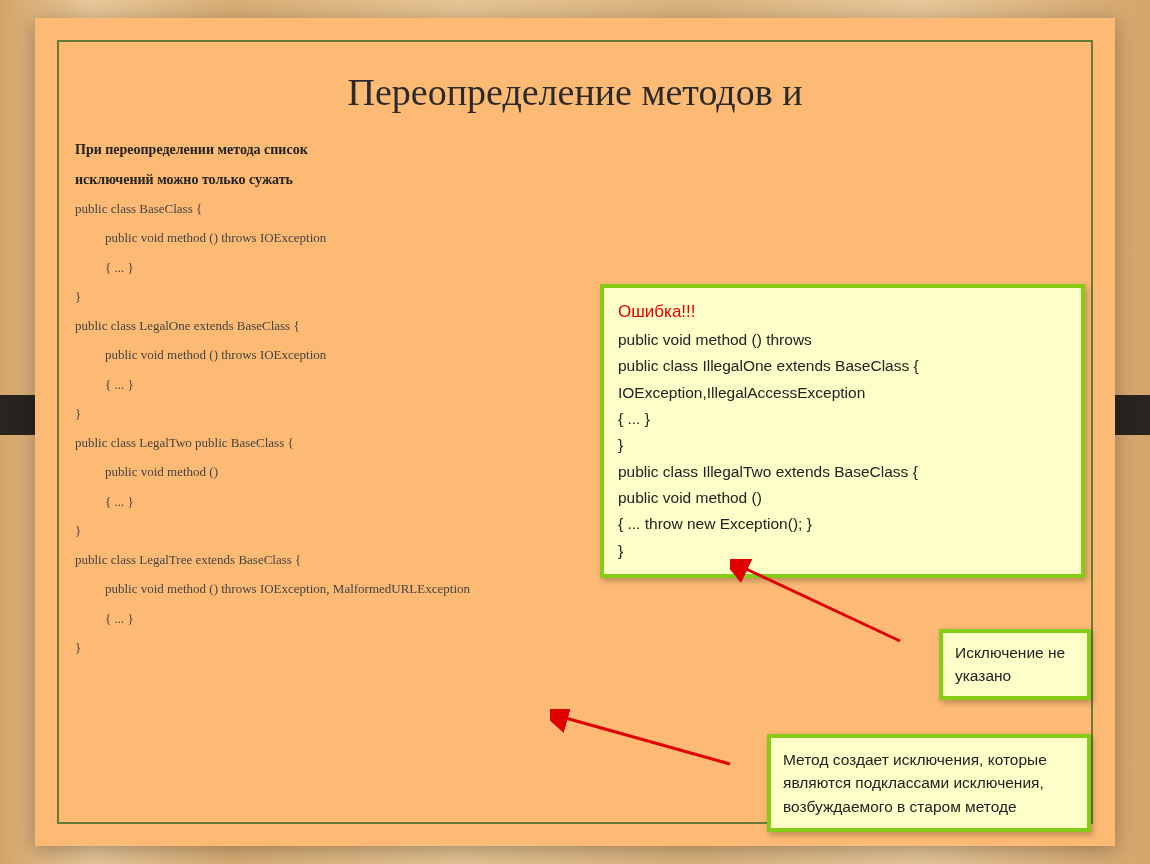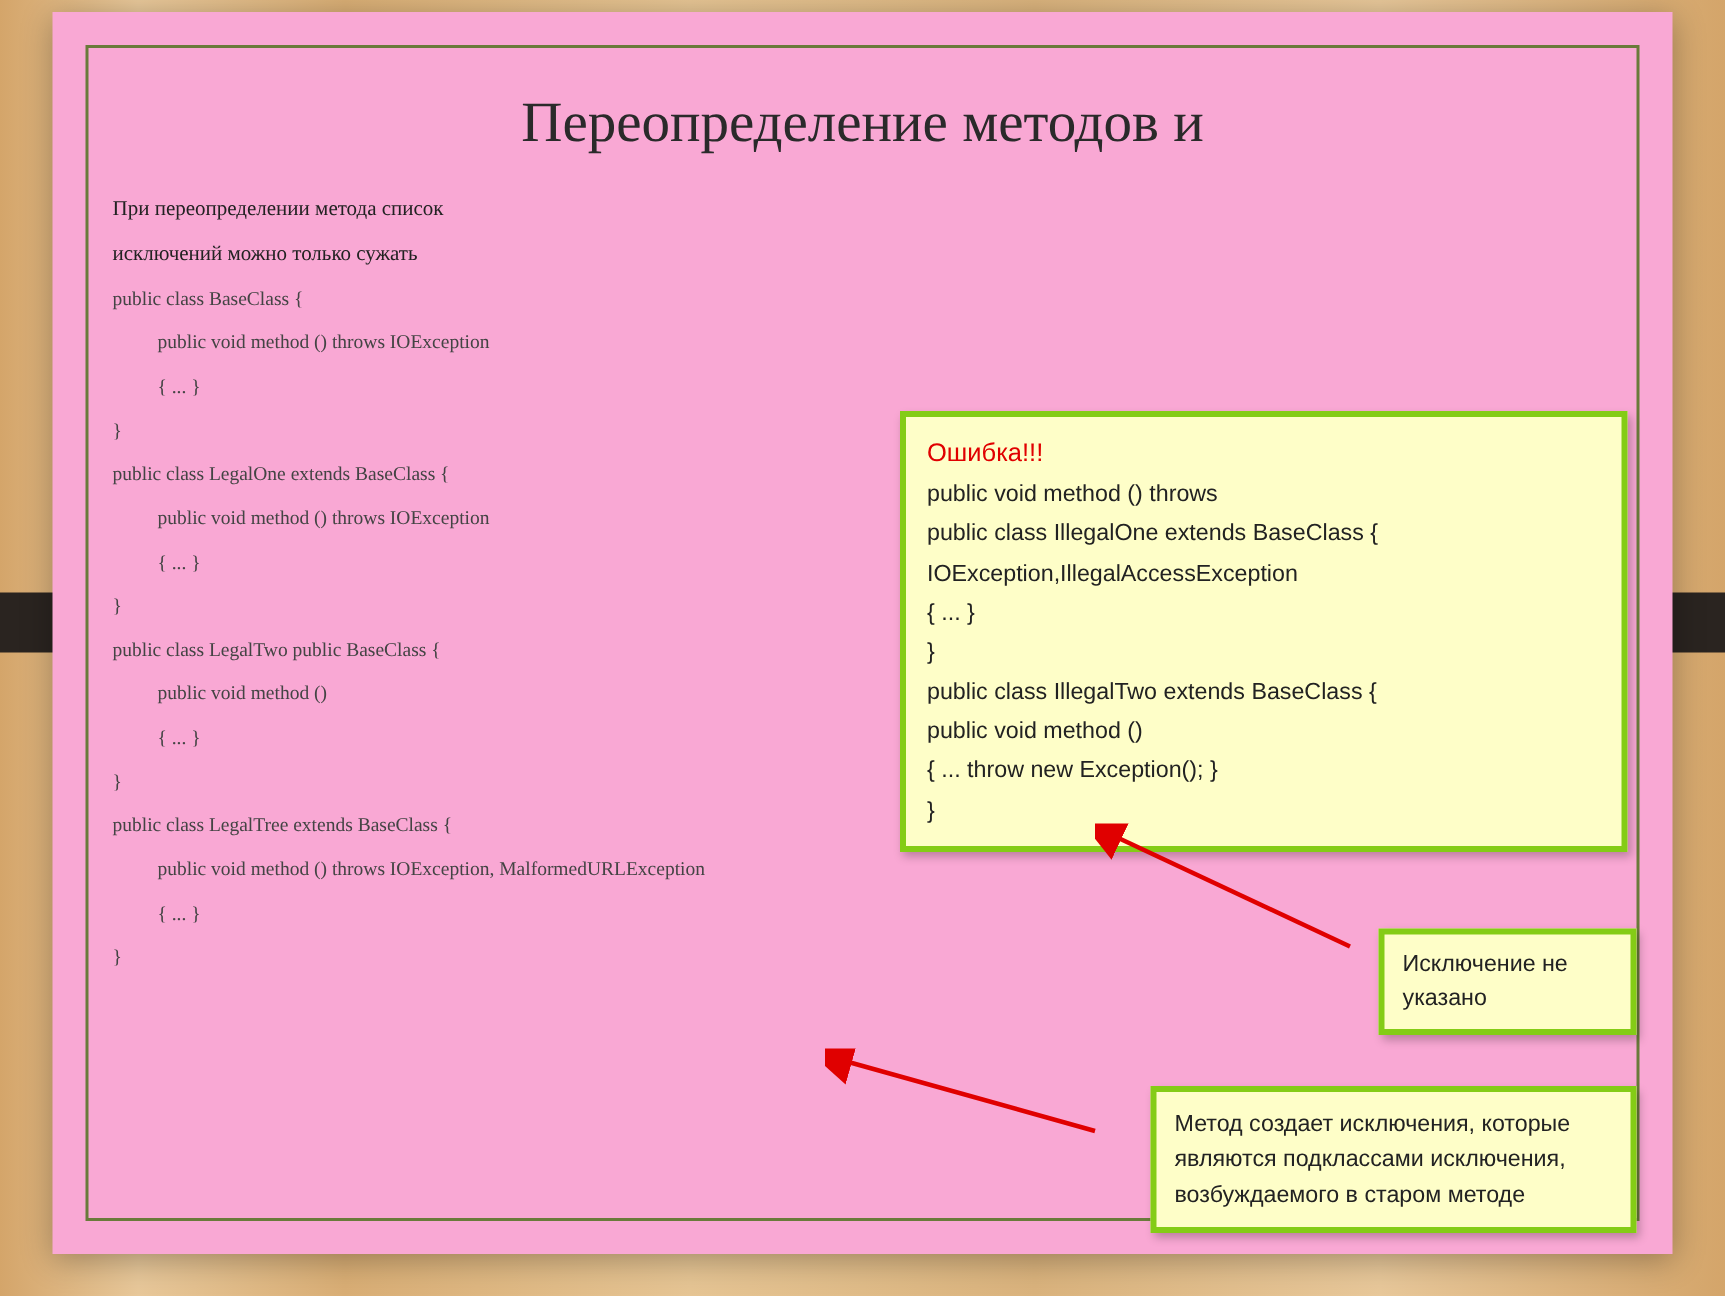--- a/index.html
+++ b/index.html
@@ -15,25 +15,25 @@
     position: absolute;
     left: 0;
     right: 0;
     height: 40px;
     background: #2a2420;
     z-index: 0;
   }
   .stripe1 { top: 395px; }
   .slide {
     position: absolute;
-    top: 8px;
+    top: 18px;
     left: 35px;
     width: 1080px;
     height: 828px;
-    background: #f9a8d4;
+    background: #fdba74;
     box-shadow: 0 4px 20px rgba(0,0,0,0.3);
     z-index: 1;
   }
   .inner-border {
     position: absolute;
     top: 22px;
     left: 22px;
     right: 22px;
     bottom: 22px;
     border: 2px solid #6a7a3a;
@@ -52,21 +52,21 @@
     padding: 0 40px;
     margin-top: 18px;
     align-items: flex-start;
   }
   .left-col {
     flex: 0 0 510px;
     font-family: Georgia, serif;
     color: #333;
   }
   .bold-intro {
-    font-weight: normal;
+    font-weight: bold;
     font-size: 14px;
     line-height: 2.1;
     color: #222;
   }
   .code-left {
     font-size: 13px;
     line-height: 2.25;
     color: #444;
     font-family: Liberation Serif, serif;
   }
@@ -89,21 +89,21 @@
   }
   .error-label {
     color: #e00000;
     font-size: 17px;
   }
   .box1 { position: relative; }
   .box2 {
     position: absolute;
     top: 345px;
     right: -6px;
-    width: 172px;
+    width: 152px;
     padding: 8px 12px;
     font-size: 15.5px;
     line-height: 1.5;
   }
   .box3 {
     position: absolute;
     top: 450px;
     right: -6px;
     width: 324px;
     padding: 10px 12px;

